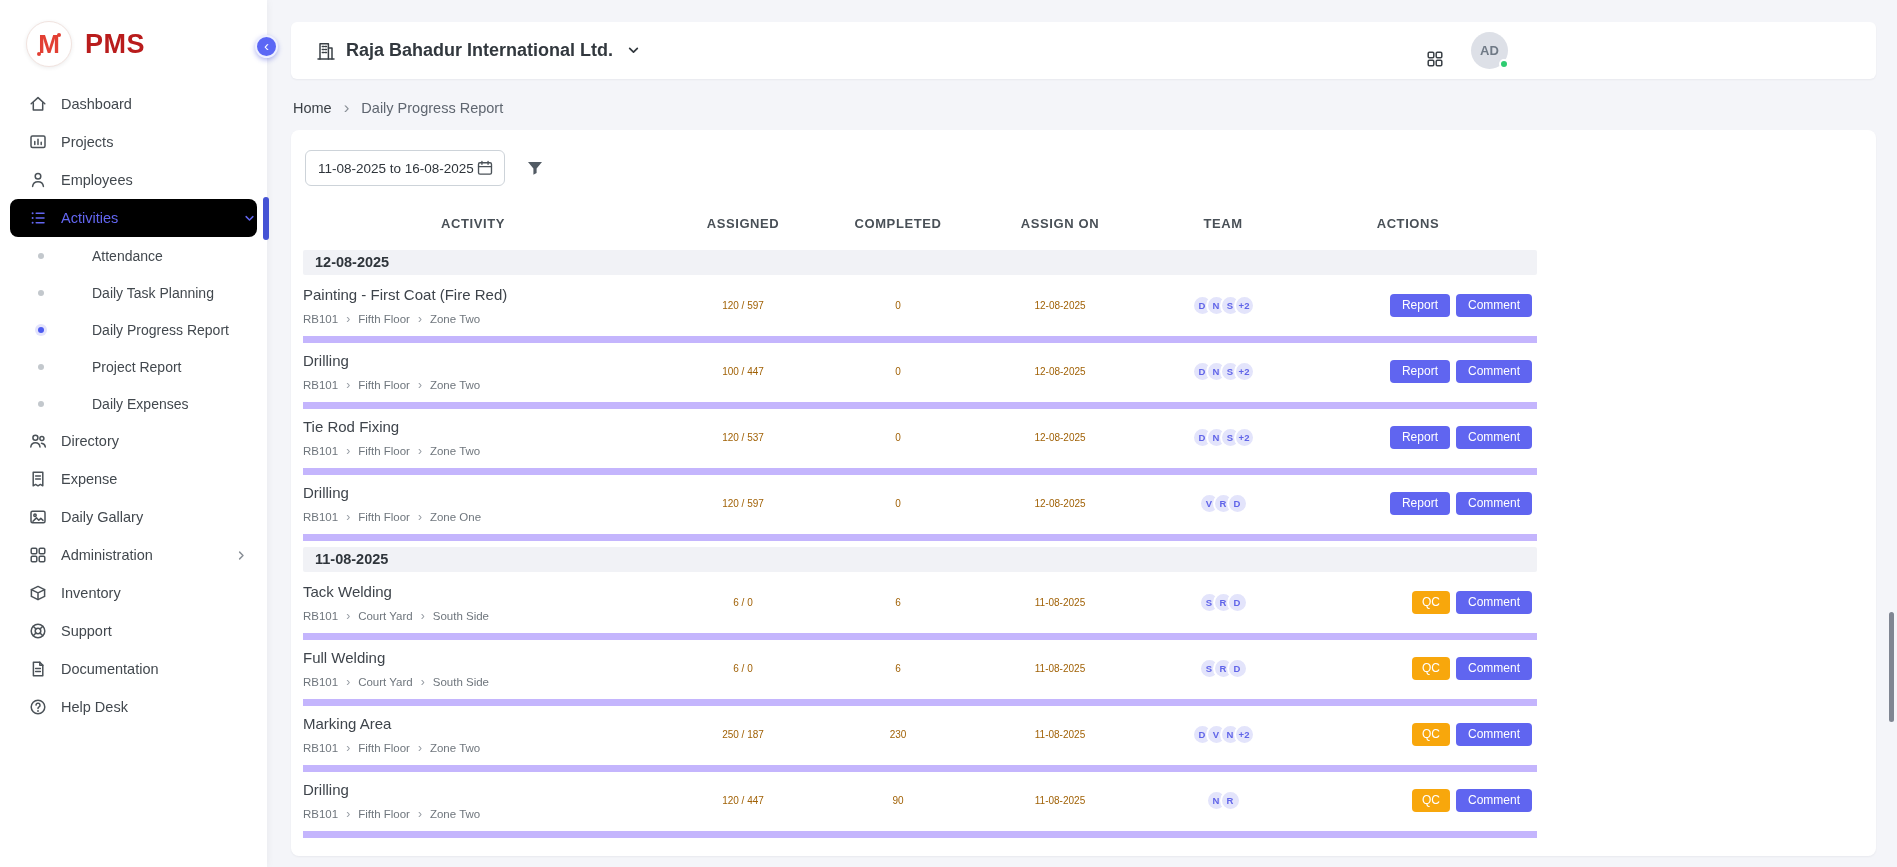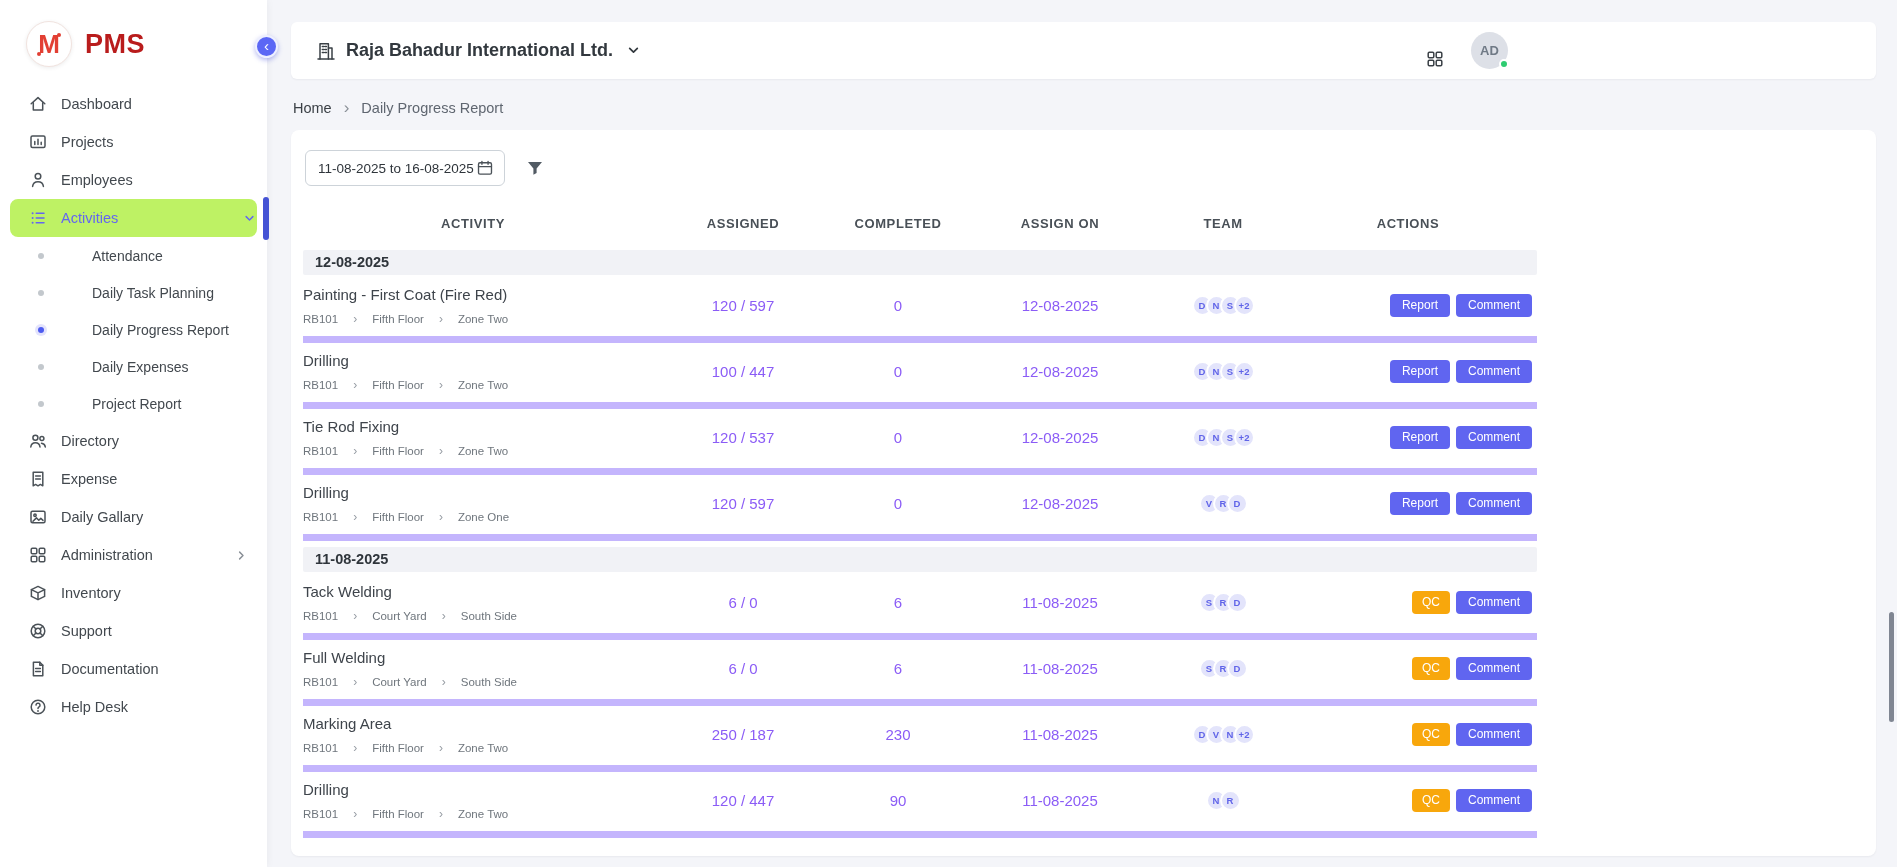--- a/index.html
+++ b/index.html
@@ -21,21 +21,21 @@
   .logo-text { font-size:27px; font-weight:700; color:#b91c1c; letter-spacing:.5px; }
 
   .nav { padding-top:2px; }
   .nav-item { display:flex; align-items:center; height:38px; padding:0 18px 0 28px; color:#42484e;
               font-size:14.5px; cursor:pointer; }
   .nav-item .nicon { width:20px; height:20px; margin-right:13px; color:#4b5258; display:flex; align-items:center; }
   .nav-item .nicon svg { width:20px; height:20px; }
   .nav-item .spacer { flex:1; }
   .nav-item .chev { display:flex; color:#8a9097; }
   .nav-item .chev svg { width:15px; height:15px; }
-  .nav-item.active { background:#bef264; color:#6366f1; border-radius:8px; margin:0 10px; padding:0 0 0 18px; }
+  .nav-item.active { background:#000000; color:#6366f1; border-radius:8px; margin:0 10px; padding:0 0 0 18px; }
   .nav-item.active .nicon, .nav-item.active .chev { color:#6366f1; }
 
   .sub-item { display:flex; align-items:center; height:37px; padding-left:38px; font-size:14px; color:#42484e; cursor:pointer; }
   .sub-item .bullet { width:6px; height:6px; border-radius:50%; background:#c3c8cd; margin-right:48px; flex:none; }
   .sub-item.active .bullet { background:#4d5bf0; box-shadow:0 0 0 3px rgba(99,102,241,.18); }
 
   .collapse-btn { position:absolute; left:255px; top:35px; width:23px; height:23px; border-radius:50%;
                   background:#5b67f5; color:#fff; border:2px solid #eef0ff; z-index:6; cursor:pointer;
                   display:flex; align-items:center; justify-content:center; font-size:15px; line-height:1;
                   box-shadow:0 2px 5px rgba(70,80,220,.4); padding-bottom:2px; }
@@ -75,23 +75,23 @@
   .tbl { width:1234px; }
   .cols { display:grid; grid-template-columns:340px 200px 110px 214px 112px 258px; align-items:center; }
   .tbl-head { height:42px; }
   .tbl-head .th { text-align:center; font-size:13px; font-weight:700; color:#495057; letter-spacing:.6px; }
 
   .group-row { background:#f1f2f6; font-weight:700; font-size:14.5px; color:#2f353b; padding:4px 12px 5px;
                margin:6px 0 2px; border-radius:2px; }
 
   .data-row { padding:9px 0 11px; border-bottom:7px solid #c4b5fd; }
   .act-name { font-size:15px; color:#3e444b; margin-bottom:10px; }
-  .act-path { font-size:11.5px; color:#6f767d; display:flex; align-items:center; gap:15px; }
+  .act-path { font-size:11.5px; color:#6f767d; display:flex; align-items:center; gap:8px; }
   .path-sep { color:#979da4; font-size:12px; line-height:1; }
-  .num-cell { text-align:center; font-size:15px; color:#8b5cf6; }
+  .num-cell { text-align:center; font-size:10px; color:#a16207; }
   .team-cell { display:flex; justify-content:center; }
   .chip { width:21px; height:21px; border-radius:50%; background:#e3e4fb; color:#6064e8; font-size:9.5px;
           font-weight:700; display:flex; align-items:center; justify-content:center; border:2px solid #fff;
           margin-left:-7px; }
   .chip:first-child { margin-left:0; }
   .actions-cell { display:flex; justify-content:flex-end; gap:6px; padding-right:5px; }
   .btn { border:none; border-radius:4px; color:#fff; font-size:12px; font-weight:400; padding:5px 12px;
          cursor:pointer; font-family:inherit; line-height:1.1; }
   .btn.report, .btn.comment { background:#6065f0; }
   .btn.qc { background:#f8a70c; padding:5px 10px; }
@@ -169,25 +169,25 @@
         <div class="sub-item">
     <span class="bullet"></span>
     <span class="nlabel">Daily Task Planning</span>
   </div>
         <div class="sub-item active">
     <span class="bullet"></span>
     <span class="nlabel">Daily Progress Report</span>
   </div>
         <div class="sub-item">
     <span class="bullet"></span>
-    <span class="nlabel">Daily Expenses</span>
+    <span class="nlabel">Project Report</span>
   </div>
         <div class="sub-item">
     <span class="bullet"></span>
-    <span class="nlabel">Project Report</span>
+    <span class="nlabel">Daily Expenses</span>
   </div>
         <div class="nav-item">
     <span class="nicon">
             <svg viewBox="0 0 20 20" fill="none" stroke="currentColor" stroke-width="1.5" stroke-linecap="round" stroke-linejoin="round">
               <circle cx="7.4" cy="6.8" r="2.5"></circle>
               <path d="M2.8 16c.3-2.7 2.2-4.2 4.6-4.2s4.3 1.5 4.6 4.2"></path>
               <circle cx="13.9" cy="7.6" r="2"></circle>
               <path d="M13.5 12.3c2.1.2 3.5 1.5 3.8 3.7"></path>
             </svg>
           </span>

